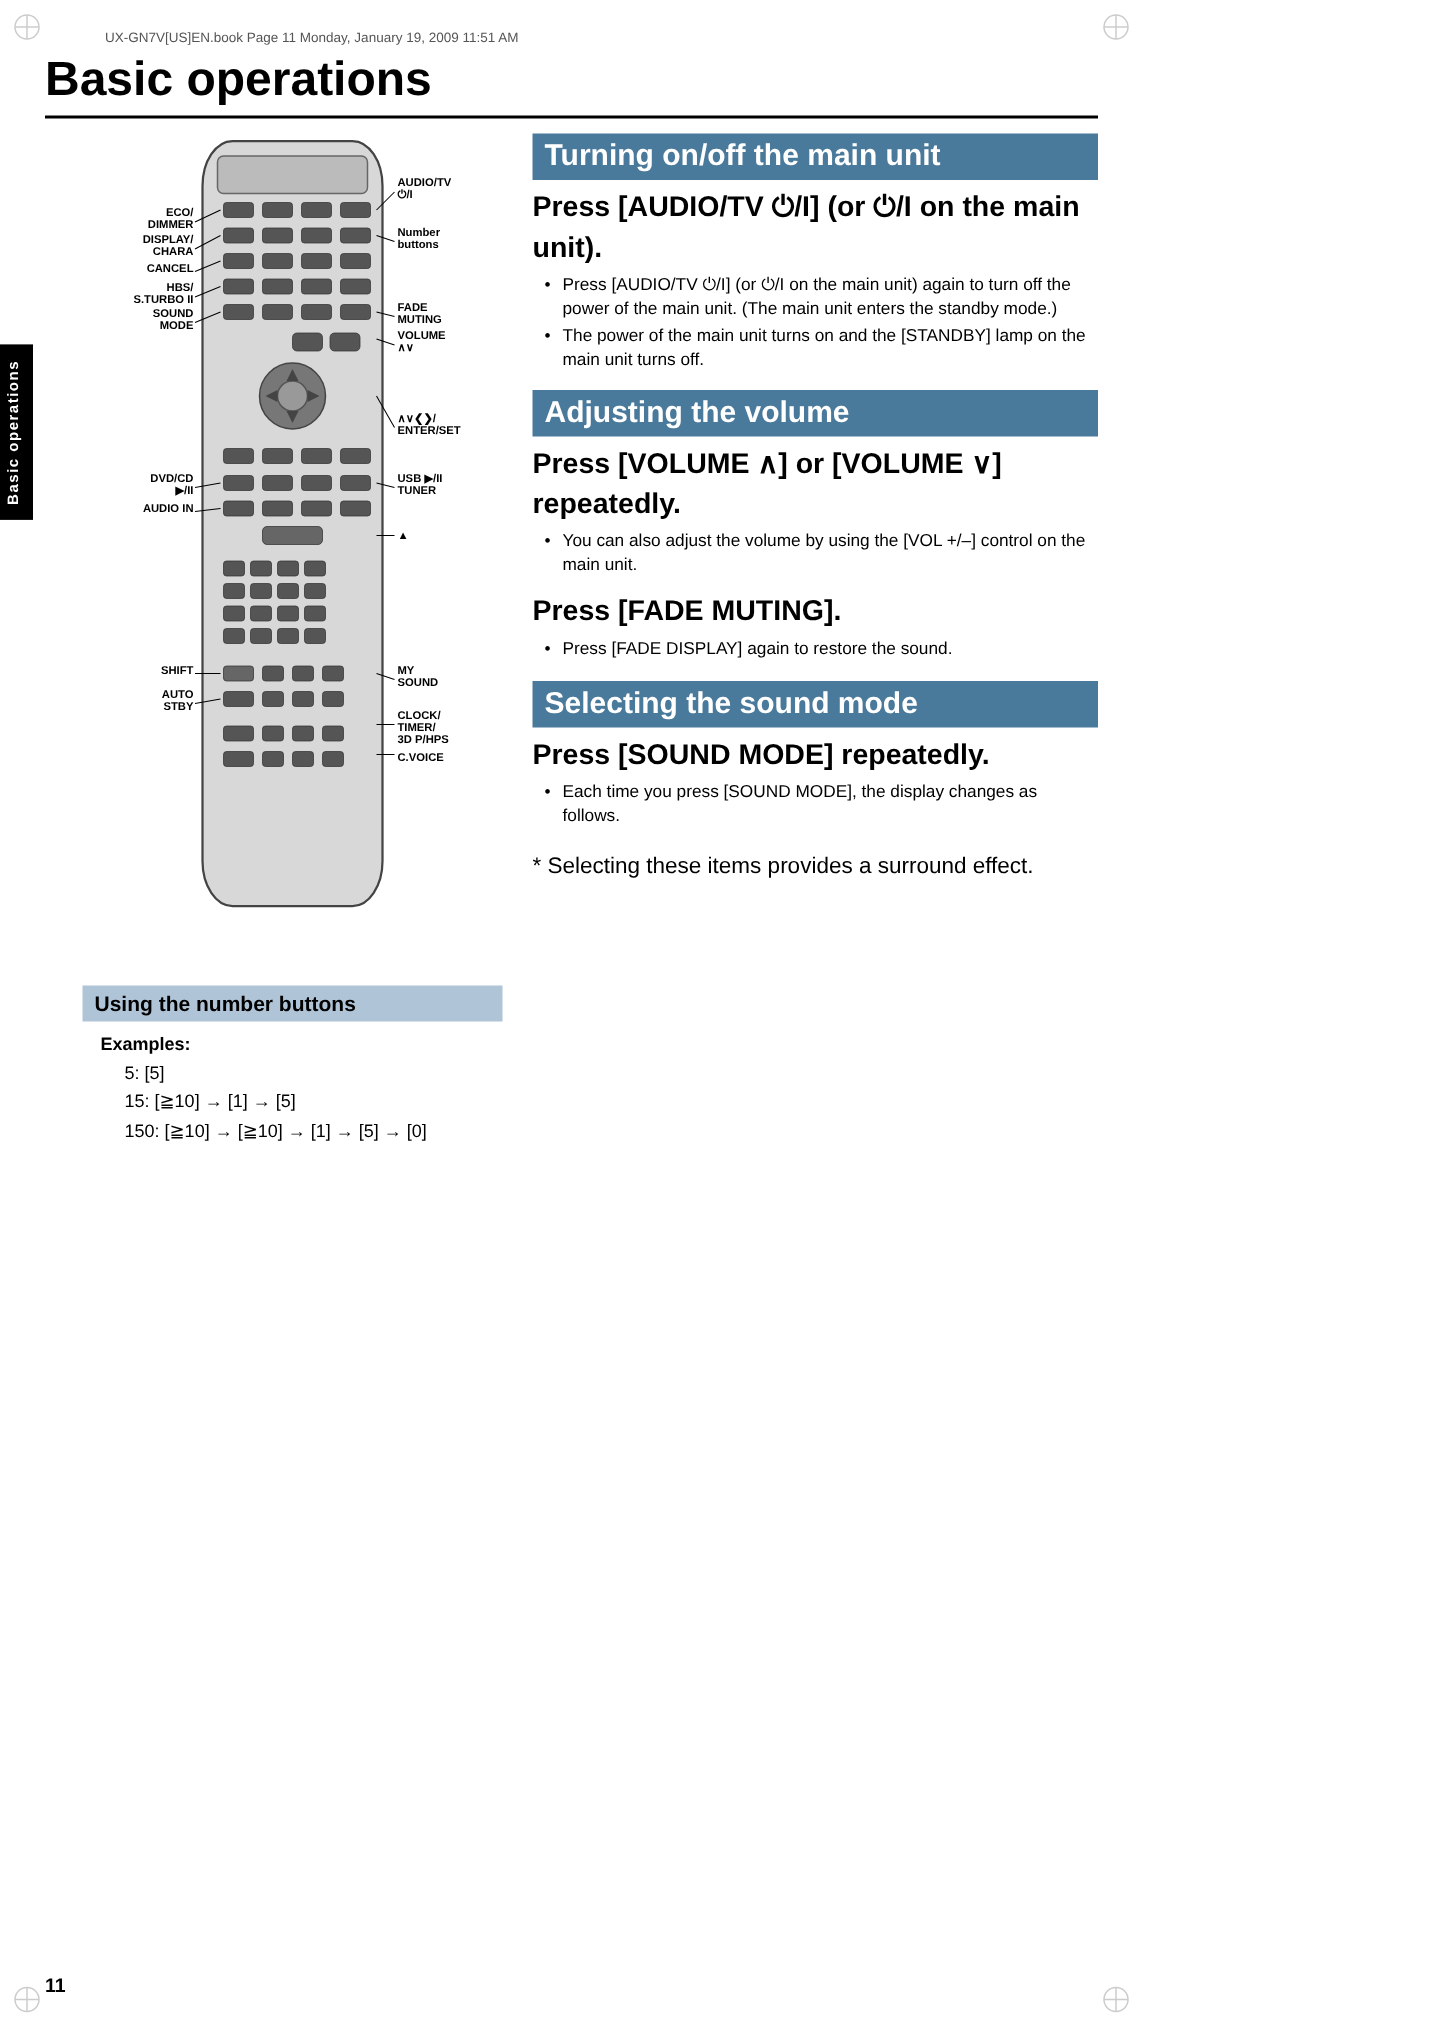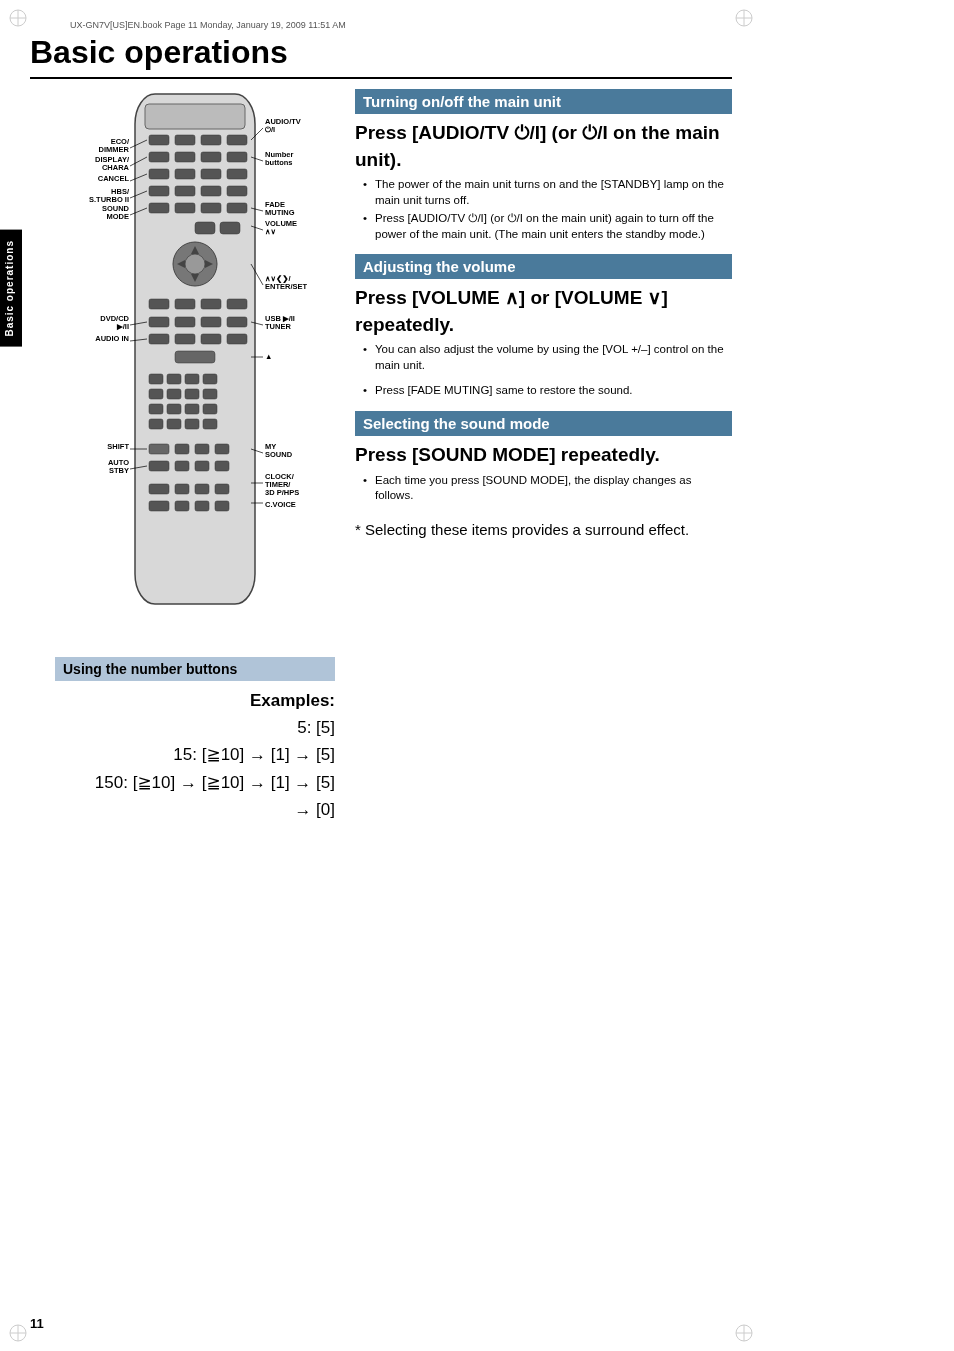--- a/index.html
+++ b/index.html
@@ -85,21 +85,21 @@
 
     
     .right-col {
       flex: 1;
     }
 
     
     .section-header {
       background: #4a7a9b;
       color: #fff;
-      font-size: 15px;
+      font-size: 20px;
       font-weight: bold;
       padding: 4px 8px;
       margin-bottom: 6px;
       margin-top: 12px;
     }
     .section-header:first-child {
       margin-top: 0;
     }
 
     
@@ -136,24 +136,23 @@
     .number-buttons-box {
       background: #b0c4d8;
       padding: 4px 8px;
       font-size: 14px;
       font-weight: bold;
       margin-top: 8px;
       margin-bottom: 6px;
     }
 
     .examples-section {
-      font-size: 17px;
+      font-size: 12px;
       margin-left: 12px;
       line-height: 1.6;
-      text-align: right;
     }
     .examples-section .ex-title {
       font-weight: bold;
     }
     .examples-section .ex-line {
       margin-left: 16px;
     }
 
     
     .bottom-left {
@@ -411,36 +410,37 @@
       </div>
 
     </div>
 
     <div class="right-col">
 
       <div class="section-header">Turning on/off the main unit</div>
       <div class="section-content">
         <div class="press-instruction">Press [AUDIO/TV ⏻/I] (or ⏻/I on the main unit).</div>
         <ul class="bullet-list">
+          <li>Press [AUDIO/TV ⏻/I] (or ⏻/I on the main unit) again to turn off the power of the main unit. (The main unit enters the standby mode.)</li>
           <li>The power of the main unit turns on and the [STANDBY] lamp on the main unit turns off.</li>
-          <li>Press [AUDIO/TV ⏻/I] (or ⏻/I on the main unit) again to turn off the power of the main unit. (The main unit enters the standby mode.)</li>
         </ul>
       </div>
 
       <div class="section-header">Adjusting the volume</div>
       <div class="section-content">
         <div class="press-instruction">Press [VOLUME ∧] or [VOLUME ∨] repeatedly.</div>
         <ul class="bullet-list">
           <li>You can also adjust the volume by using the [VOL +/–] control on the main unit.</li>
         </ul>
       </div>
 
       <div class="section-content">
+        <div class="press-instruction">Press [FADE MUTING].</div>
         <ul class="bullet-list">
-          <li>Press [FADE MUTING] same to restore the sound.</li>
+          <li>Press [FADE DISPLAY] again to restore the sound.</li>
         </ul>
       </div>
 
       <div class="section-header">Selecting the sound mode</div>
       <div class="section-content">
         <div class="press-instruction">Press [SOUND MODE] repeatedly.</div>
         <ul class="bullet-list">
           <li>Each time you press [SOUND MODE], the display changes as follows.</li>
         </ul>
         <div class="footnote">* Selecting these items provides a surround effect.</div>

